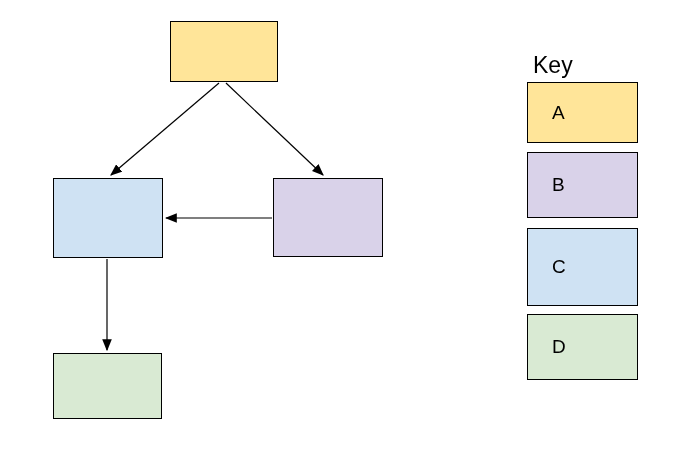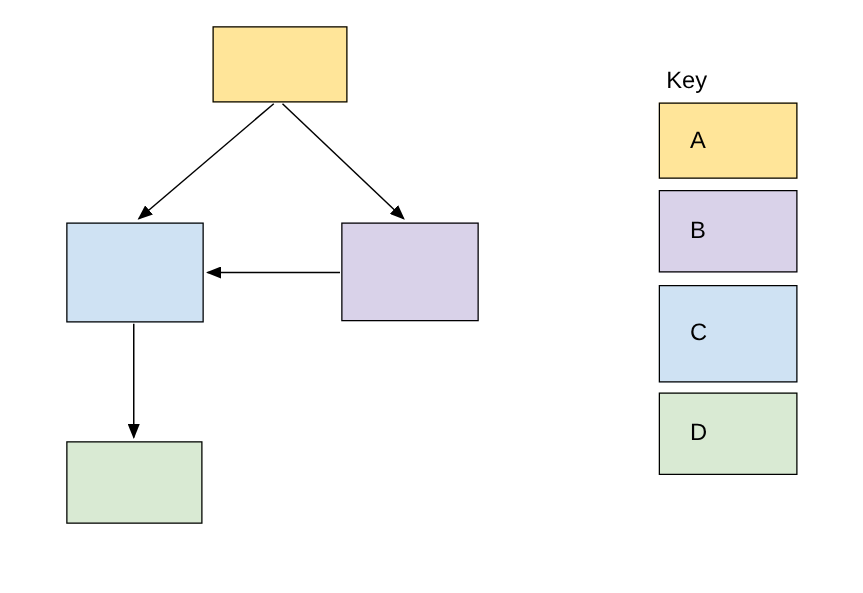--- a/index.html
+++ b/index.html
@@ -37,21 +37,21 @@
     position: absolute;
     left: 527px;
     top: 56px;
     width: 111px;
     height: 324px;
   }
   .key-title {
     position: absolute;
     left: 6px;
     top: -2px;
-    font-size: 19px;
+    font-size: 23px;
     line-height: 22px;
     color: #000000;
   }
   .key-swatch {
     position: absolute;
     left: 0;
     width: 111px;
     border: 1px solid #000000;
     box-sizing: border-box;
     display: flex;

